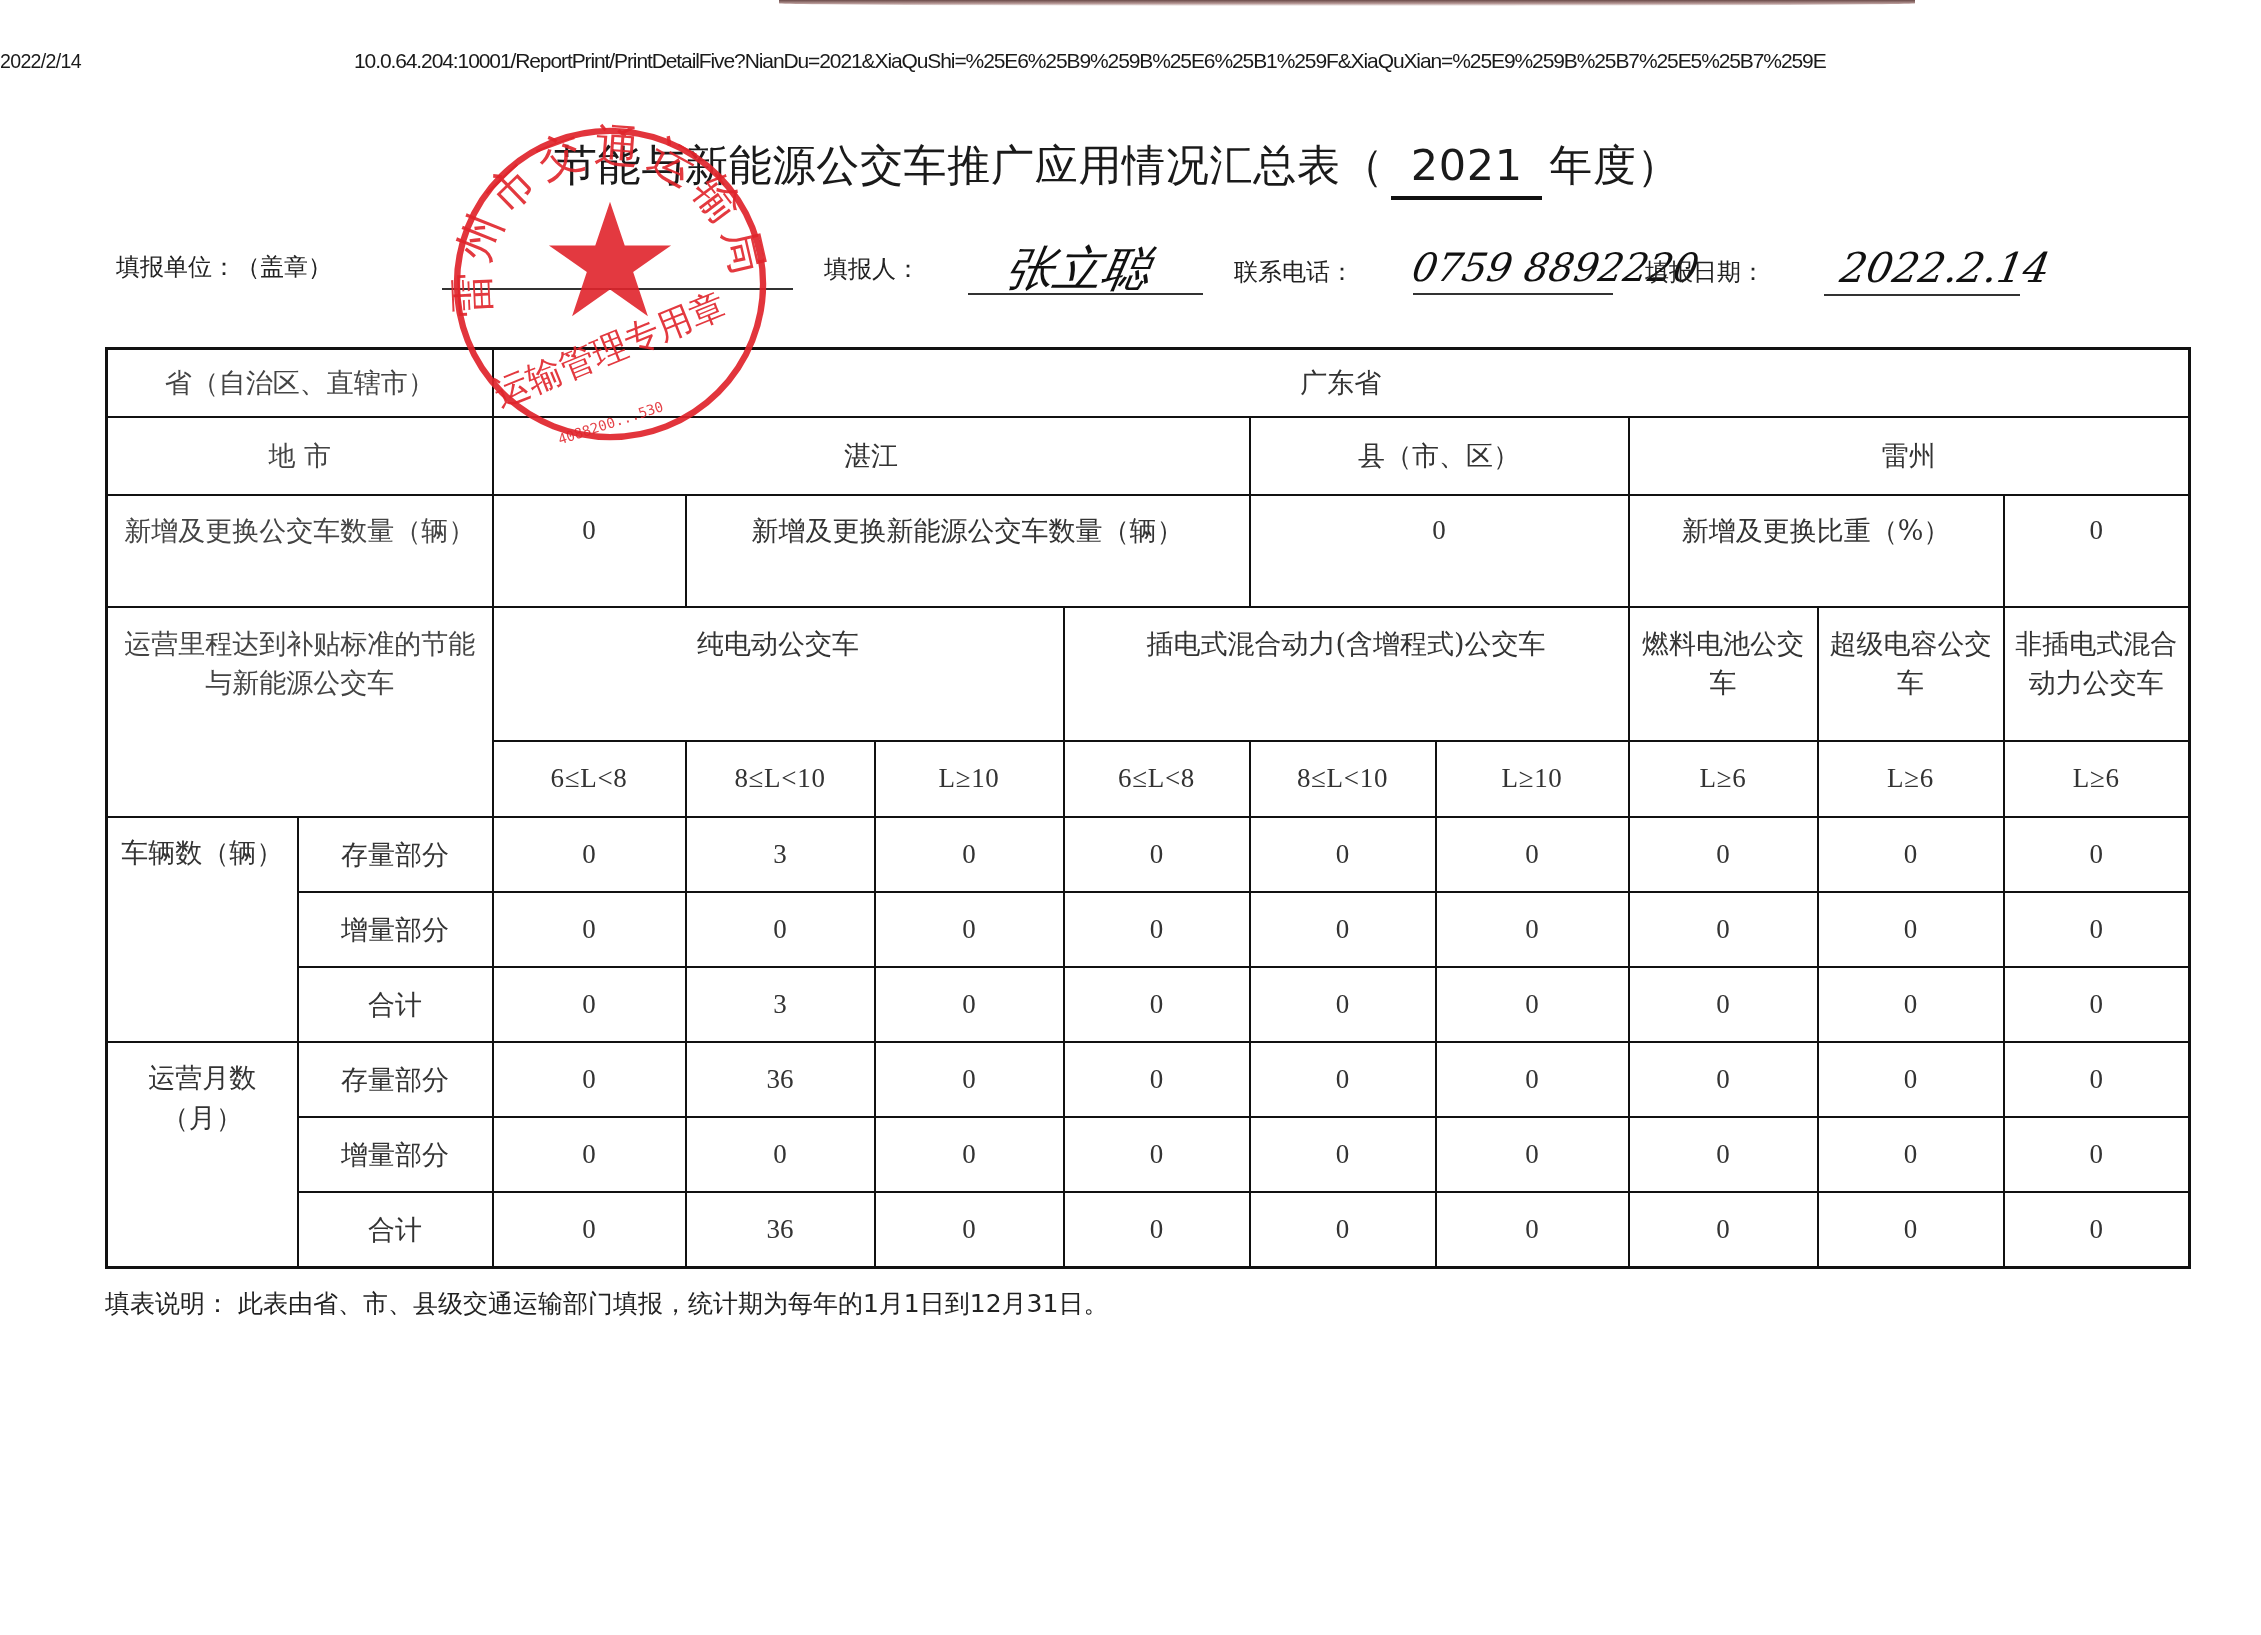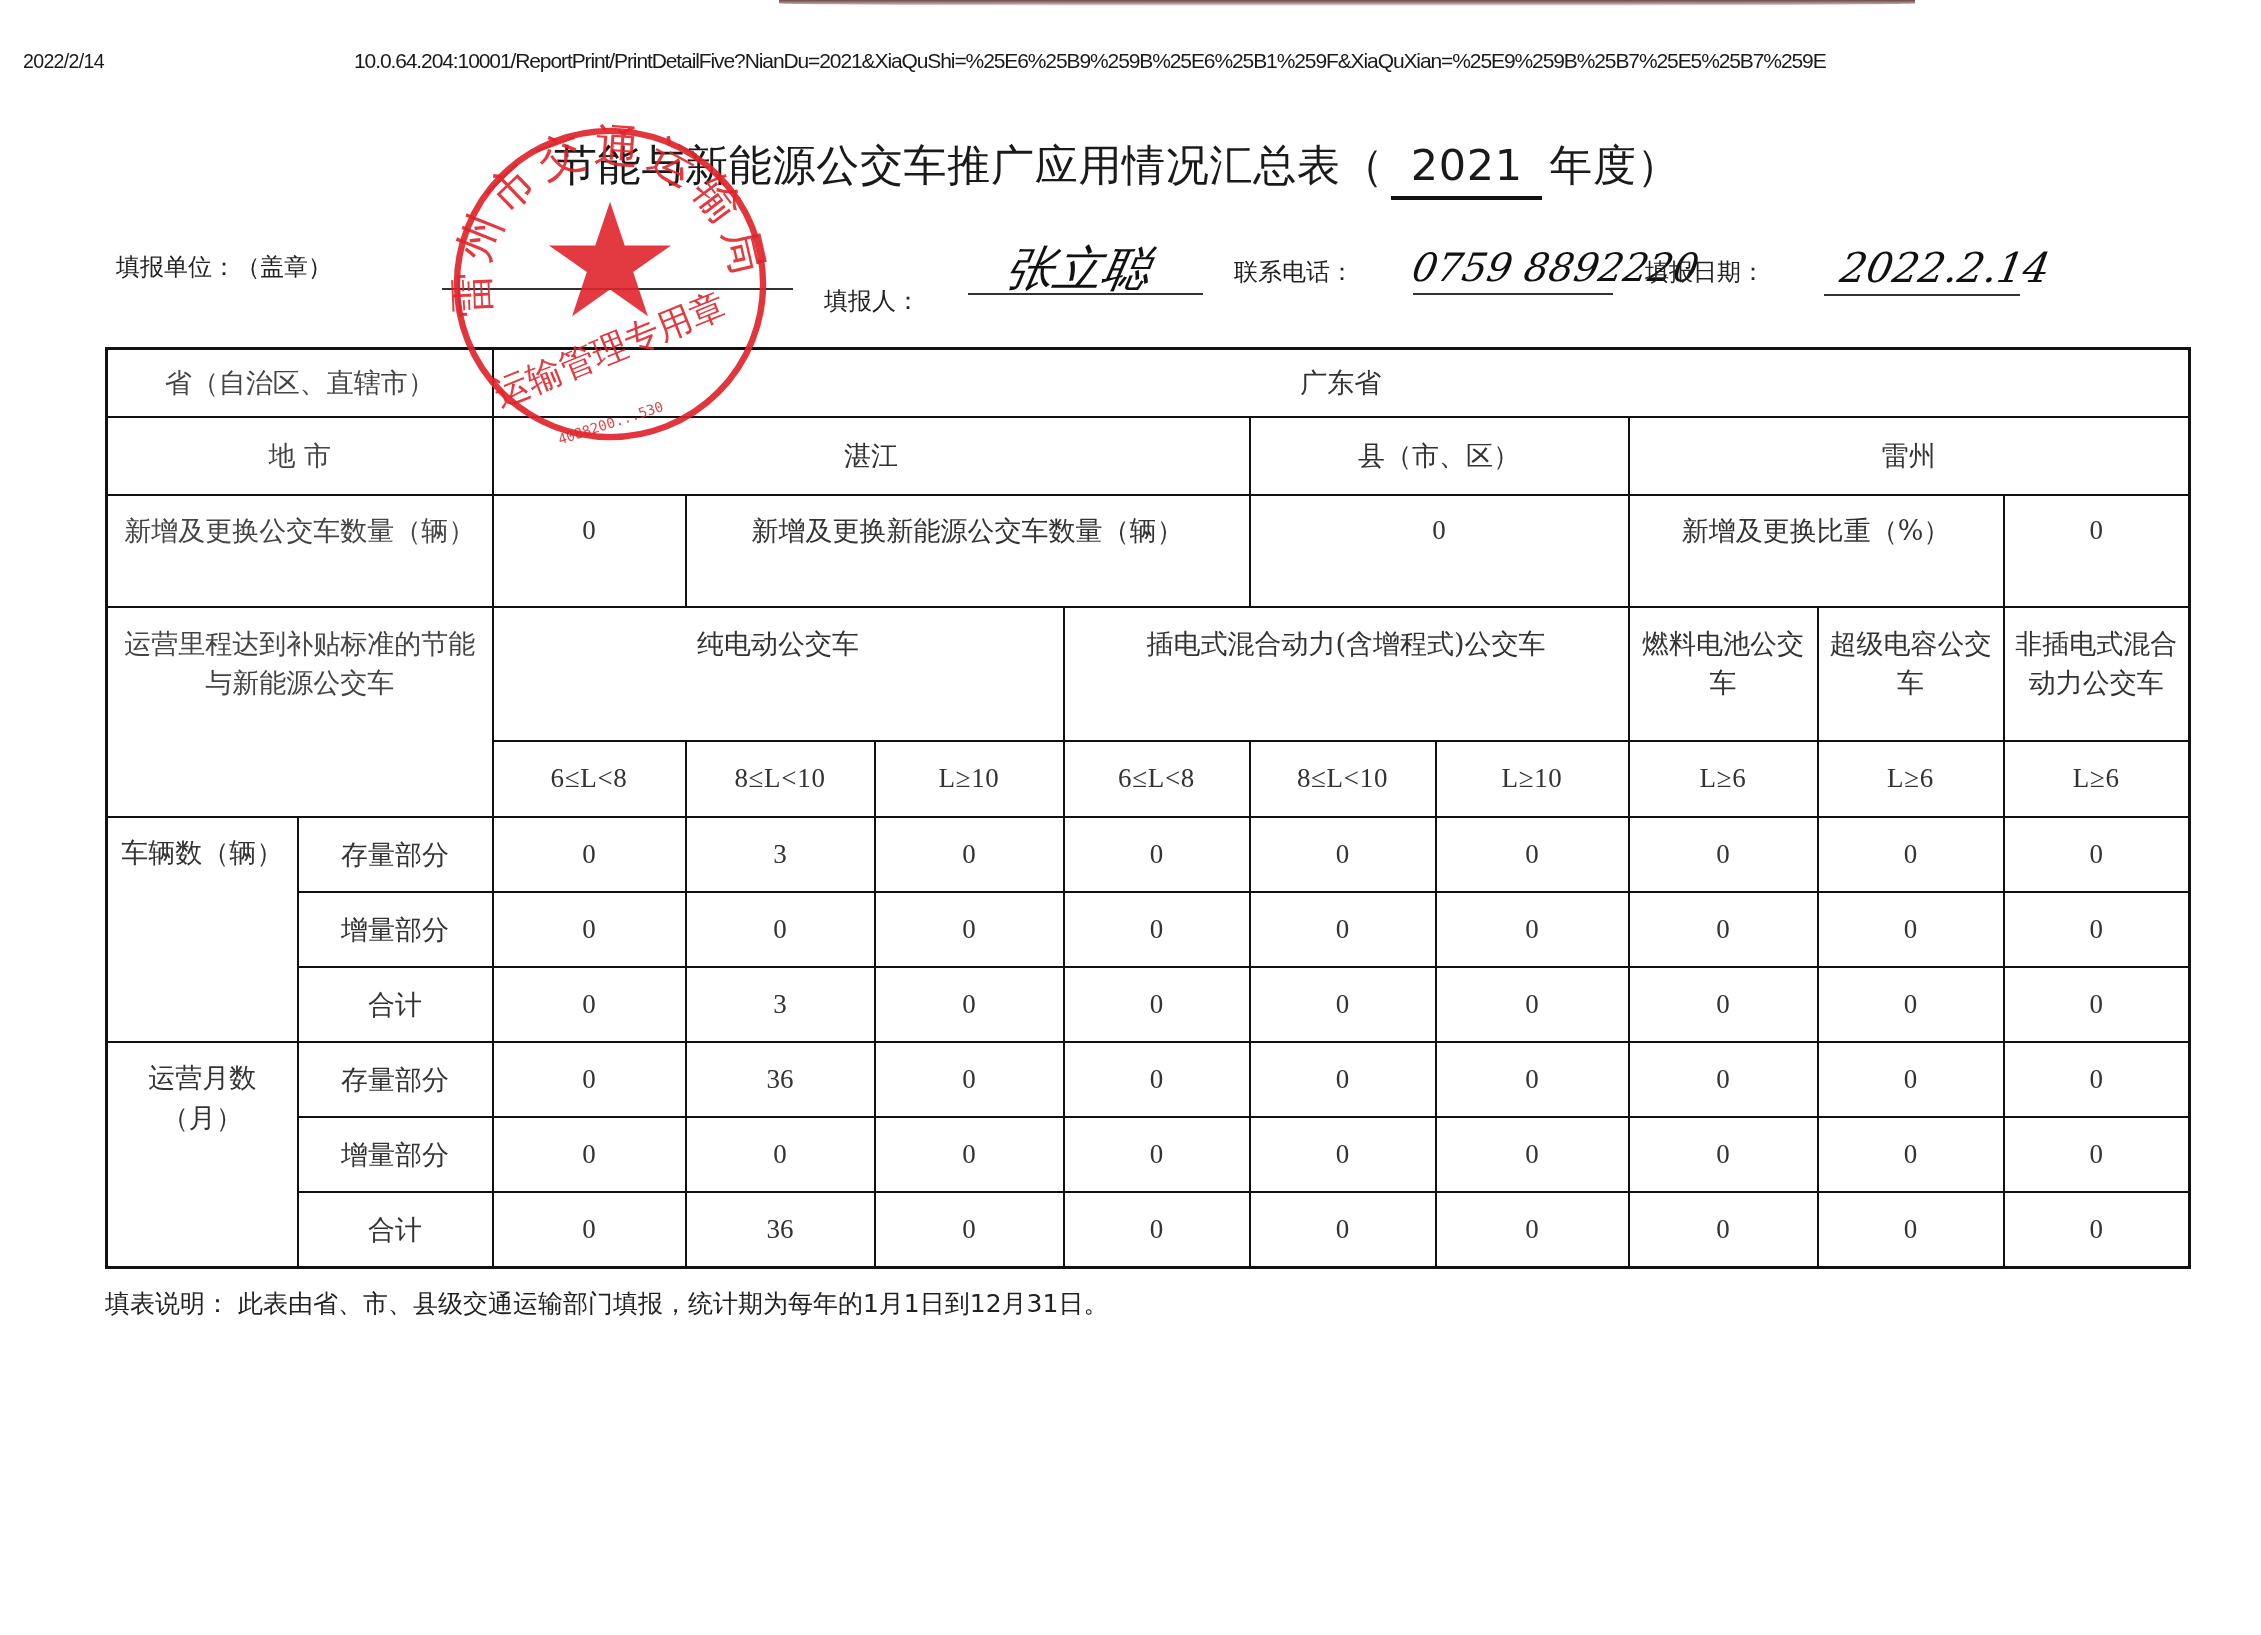--- a/index.html
+++ b/index.html
@@ -6,21 +6,21 @@
   body {
     width:2261px; height:1636px; position:relative; overflow:hidden;
     background:#ffffff; color:#1a1a1a;
     font-family:"DejaVu Serif", "Liberation Serif", serif;
   }
   .top-shadow {
     position:absolute; left:779px; top:0; width:1136px; height:5.6px;
     background:linear-gradient(#6b4a48, #b89a98 60%, rgba(255,255,255,0));
     border-radius:0 0 50% 50%;
   }
-  .print-date { position:absolute; left:0; top:50px; font-family:"Liberation Sans", sans-serif; font-size:19.6px; letter-spacing:-0.7px;padding-left:23px; }
+  .print-date { position:absolute; left:0; top:50px; font-family:"Liberation Sans", sans-serif; font-size:19.6px; letter-spacing:-0.7px; }
   .print-url { position:absolute; left:354px; top:49px; font-family:"Liberation Sans", sans-serif; font-size:21px; letter-spacing:-1.1px; white-space:nowrap; }
 
   .title {
     position:absolute; left:554px; top:137px; font-size:43px; white-space:nowrap;
     font-family:"DejaVu Sans", "Liberation Sans", sans-serif; letter-spacing:0.7px;
   }
   .title .year {
     display:inline-block; min-width:151px; text-align:center;
     border-bottom:4.2px solid #111; margin:0 7px; padding-bottom:5.6px;
   }
@@ -66,21 +66,21 @@
 <div class="print-url">10.0.64.204:10001/ReportPrint/PrintDetailFive?NianDu=2021&amp;XiaQuShi=%25E6%25B9%259B%25E6%25B1%259F&amp;XiaQuXian=%25E9%259B%25B7%25E5%25B7%259E</div>
 
 <div class="title">
   <span>节能与新能源公交车推广应用情况汇总表（</span><span class="year">2021</span><span>年度）</span>
 </div>
 
 <div class="meta-row">
   <div class="meta-label" style="left:116px; top:5.6px;">填报单位：（盖章）</div>
   <div class="meta-line" style="left:442px; top:43px; width:351px;"></div>
 
-  <div class="meta-label" style="left:824px; top:8.4px;margin-top:32px;">填报人：</div>
+  <div class="meta-label" style="left:824px; top:8.4px;">填报人：</div>
   <div class="handwriting" style="left:1006px; top:-8.4px; font-size:48px;">张立聪</div>
   <div class="meta-line" style="left:968px; top:48px; width:235px;"></div>
 
   <div class="meta-label" style="left:1234px; top:10.5px;">联系电话：</div>
   <div class="handwriting" style="left:1413px; top:0px; font-size:39px;">0759 8892220</div>
   <div class="meta-line" style="left:1413px; top:48px; width:200px;"></div>
 
   <div class="meta-label" style="left:1645px; top:10.5px;">填报日期：</div>
   <div class="handwriting" style="left:1841px; top:-1.4px; font-size:41px;">2022.2.14</div>
   <div class="meta-line" style="left:1824px; top:49px; width:196px;"></div>

